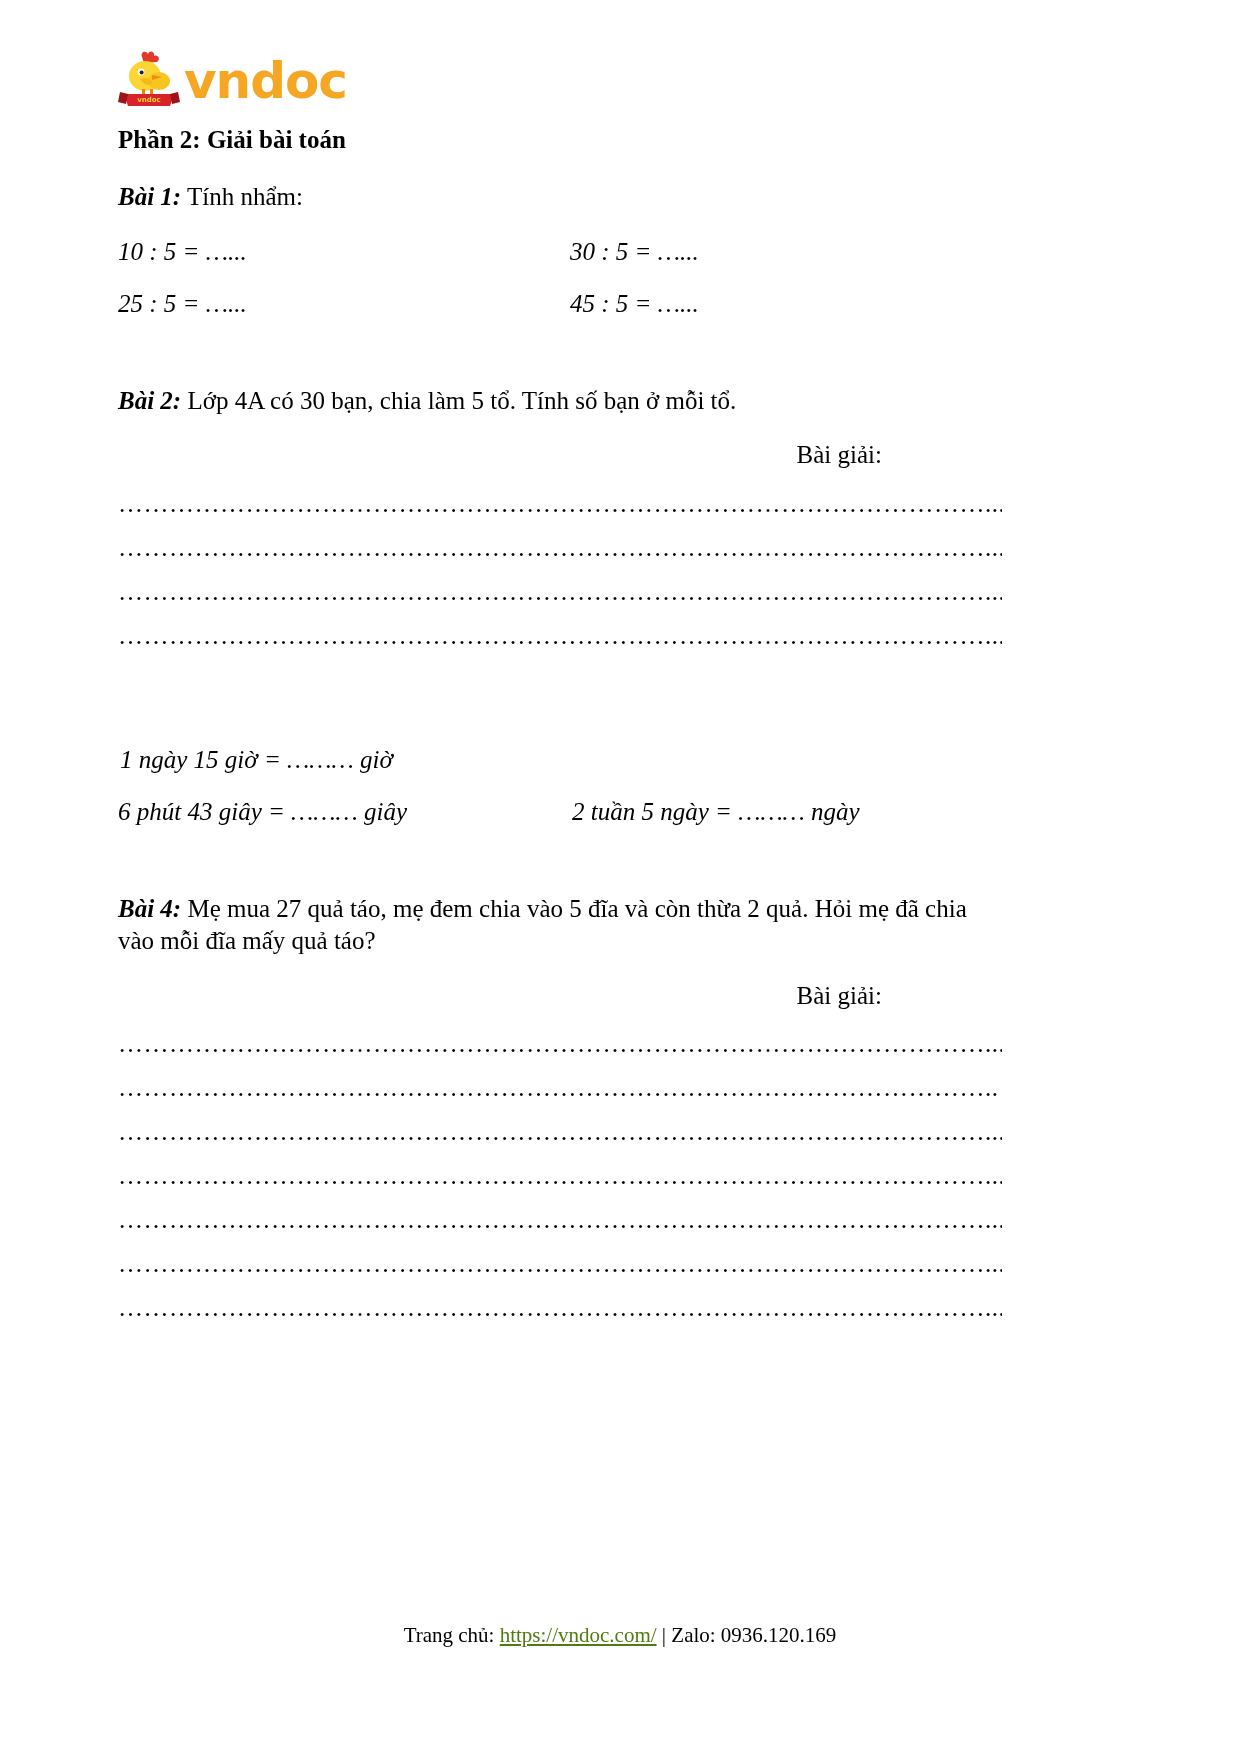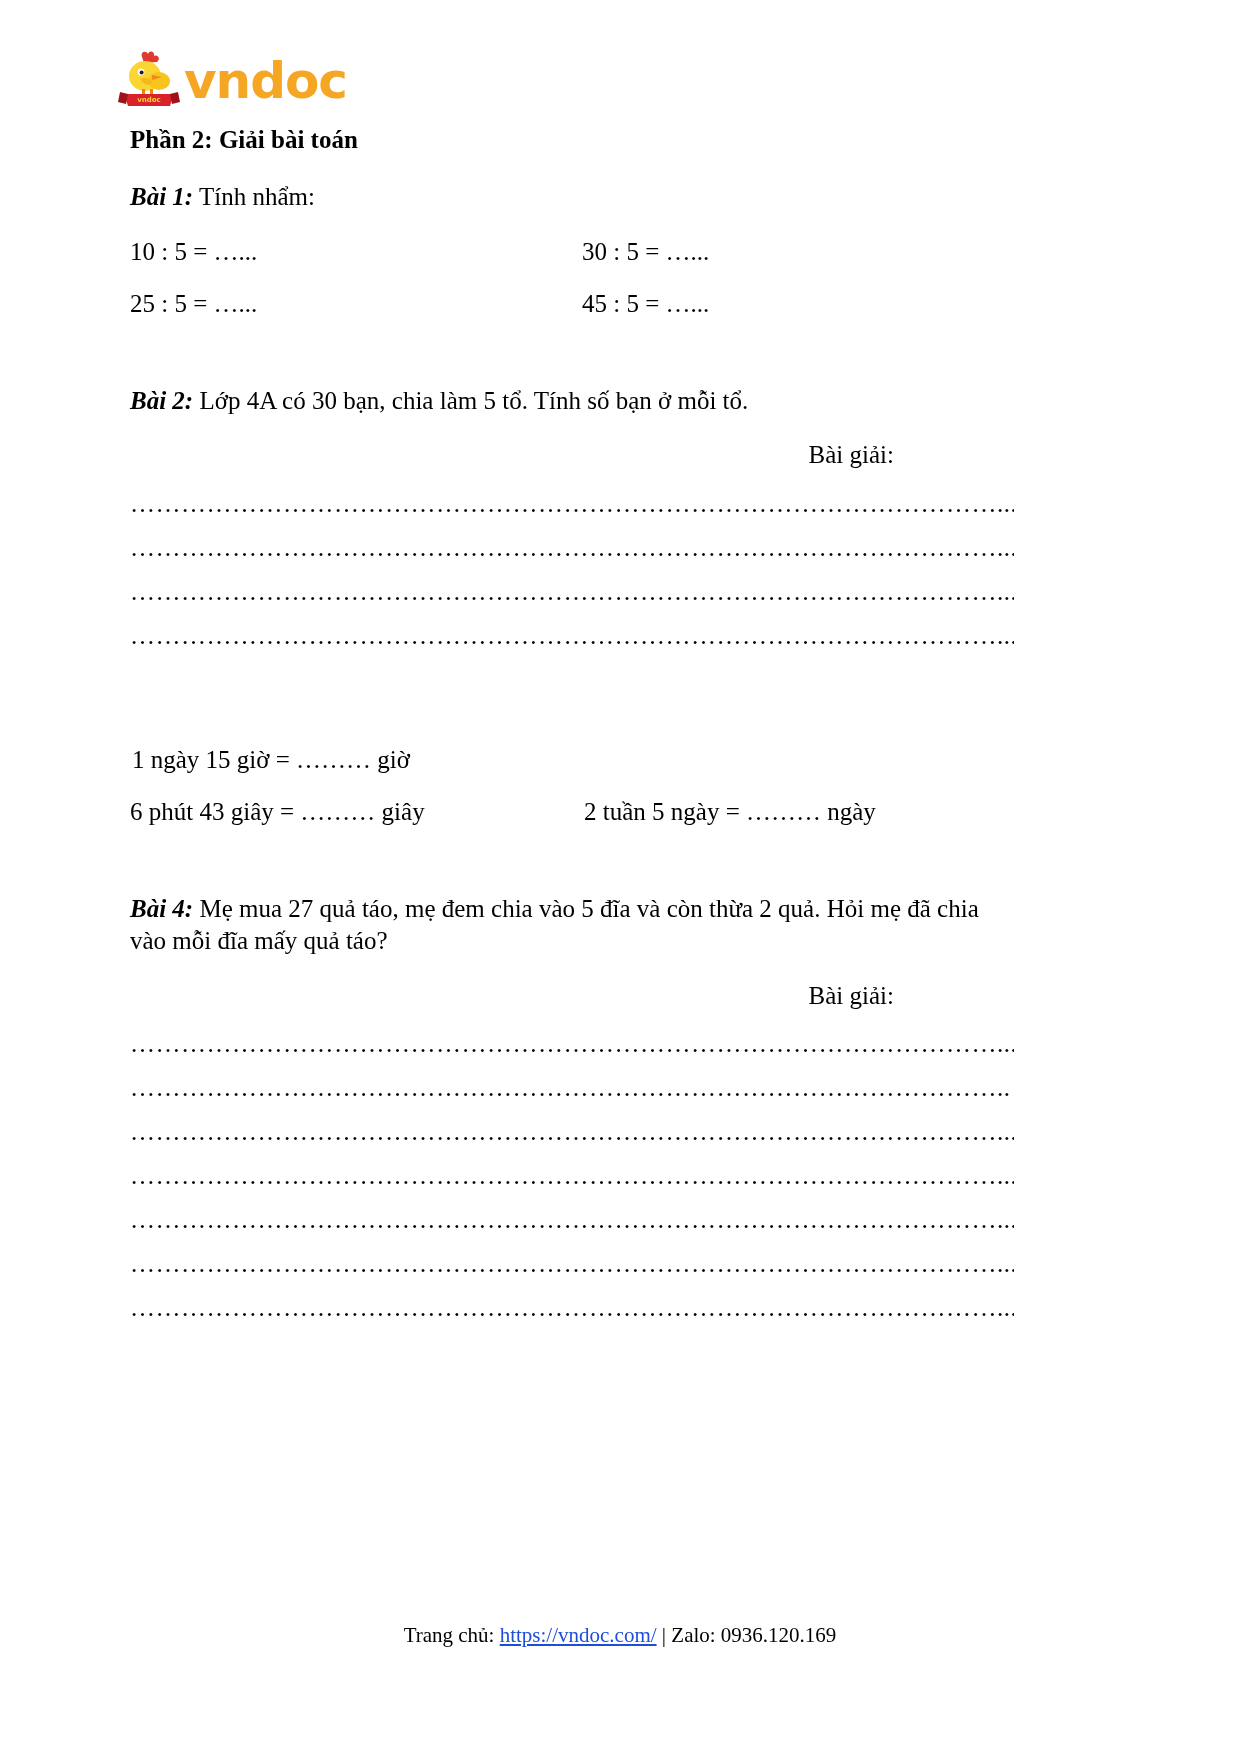--- a/index.html
+++ b/index.html
@@ -46,21 +46,21 @@
     letter-spacing: -1px;
     color: #F5A623;
     line-height: 1;
     margin-left: 4px;
     margin-top: 4px;
   }
 
   
   .content {
     position: absolute;
-    left: 130px;
+    left: 118px;
     top: 124px;
     width: 884px;
   }
   .heading {
     font-size: 25px;
     font-weight: bold;
     margin: 0 0 26px 0;
     line-height: 1.25;
   }
   .qline {
@@ -71,20 +71,21 @@
   .qline b { font-weight: bold; font-style: italic; }
   .spacer-md { height: 44px; }
   .spacer-lg { height: 78px; }
 
   
   .two-col {
     display: flex;
     font-size: 25px;
     line-height: 1.3;
     margin-bottom: 20px;
+    font-style: italic;
   }
   .two-col .col-a { width: 452px; flex: 0 0 452px; }
   .two-col .col-b { flex: 1 1 auto; }
   .two-col.indent-b .col-b { padding-left: 18px; }
   .two-col.pad-b .col-b { padding-left: 2px; }
 
   .center-line {
     text-align: right;
     font-size: 25px;
     line-height: 1.3;
@@ -107,21 +108,21 @@
   .footer {
     position: absolute;
     left: 0;
     right: 0;
     top: 1622px;
     text-align: center;
     font-size: 21px;
     line-height: 1.3;
   }
   .footer a {
-    color: #1d4ed8;
+    color: #4d7c0f;
     text-decoration: underline;
   }
 </style>
 </head>
 <body>
 
 <div class="page">
 
   <div class="logo-wrap">
     <div class="logo-mark">

